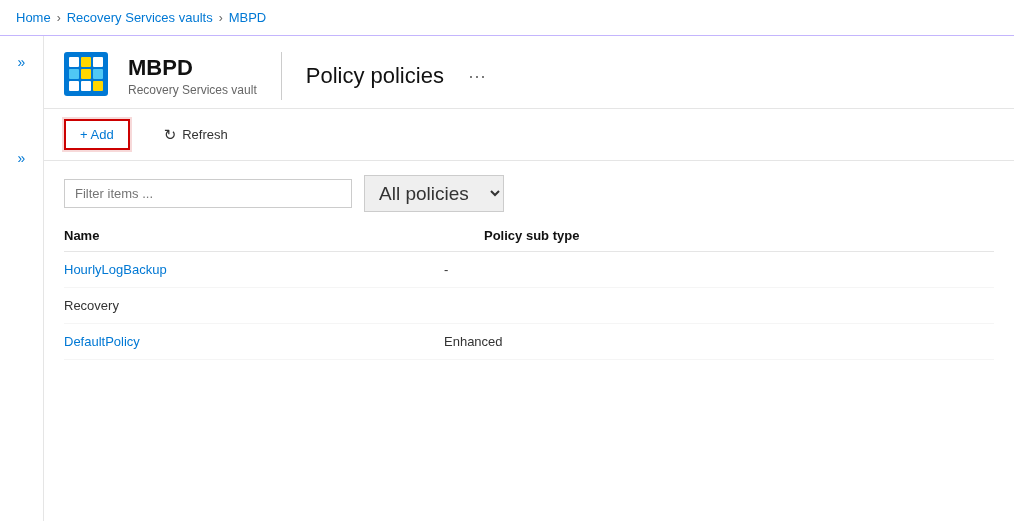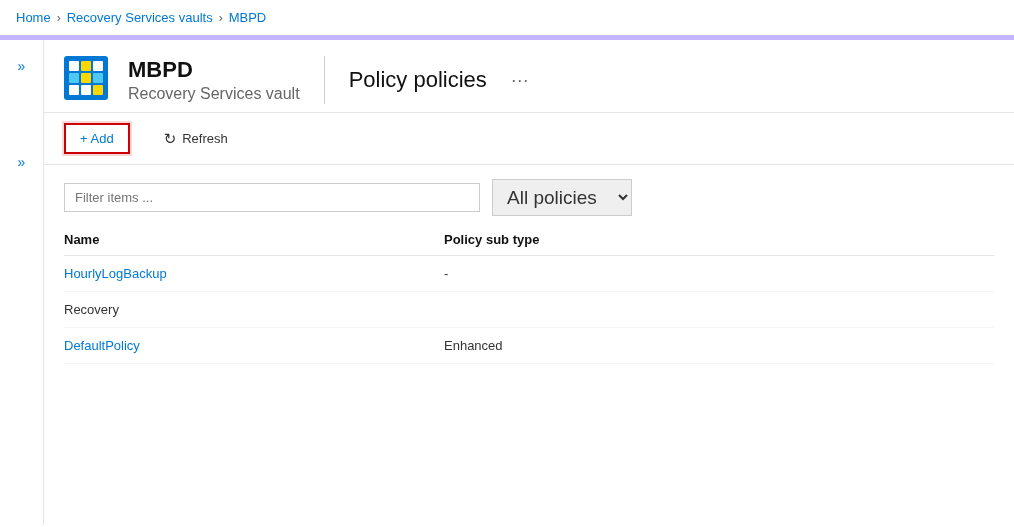--- a/index.html
+++ b/index.html
@@ -10,21 +10,21 @@
       color: #333;
     }
 
     .breadcrumb {
       display: flex;
       align-items: center;
       padding: 10px 16px;
       font-size: 13px;
       gap: 6px;
       color: #0078d4;
-      border-bottom: 5px solid #c4b5fd;
+      border-bottom: 1px solid #c4b5fd;
     }
     .breadcrumb a {
       color: #0078d4;
       text-decoration: none;
       cursor: pointer;
     }
     .breadcrumb-sep {
       color: #666;
       font-size: 12px;
     }
@@ -80,21 +80,21 @@
     .header-title-block {
       display: flex;
       flex-direction: column;
     }
     .header-vault-name {
       font-size: 22px;
       font-weight: 600;
       color: #111;
     }
     .header-vault-type {
-      font-size: 16px;
+      font-size: 12px;
       color: #666;
       margin-top: 2px;
     }
 
     .header-divider {
       width: 1px;
       height: 48px;
       background: #ccc;
       margin: 0 8px;
     }
@@ -152,21 +152,21 @@
       align-items: center;
       padding: 14px 20px 8px 20px;
       gap: 12px;
     }
 
     .filter-input {
       border: 1px solid #ccc;
       padding: 6px 10px;
       font-size: 13px;
       font-family: inherit;
-      width: 416px;
+      width: 288px;
       color: #666;
       outline: none;
     }
 
     .filter-select {
       border: 1px solid #ccc;
       padding: 6px 10px;
       font-size: 19px;
       font-family: inherit;
       color: #333;
@@ -176,20 +176,21 @@
 
     .table-area {
       padding: 0 20px;
     }
 
     .table-header {
       display: grid;
       grid-template-columns: 380px 1fr;
       padding: 8px 0;
       border-bottom: 1px solid #e5e5e5;
+      gap: 40px;
     }
     .col-header {
       font-weight: 600;
       font-size: 13px;
       color: #111;
     }
 
     .table-row {
       display: grid;
       grid-template-columns: 380px 1fr;

